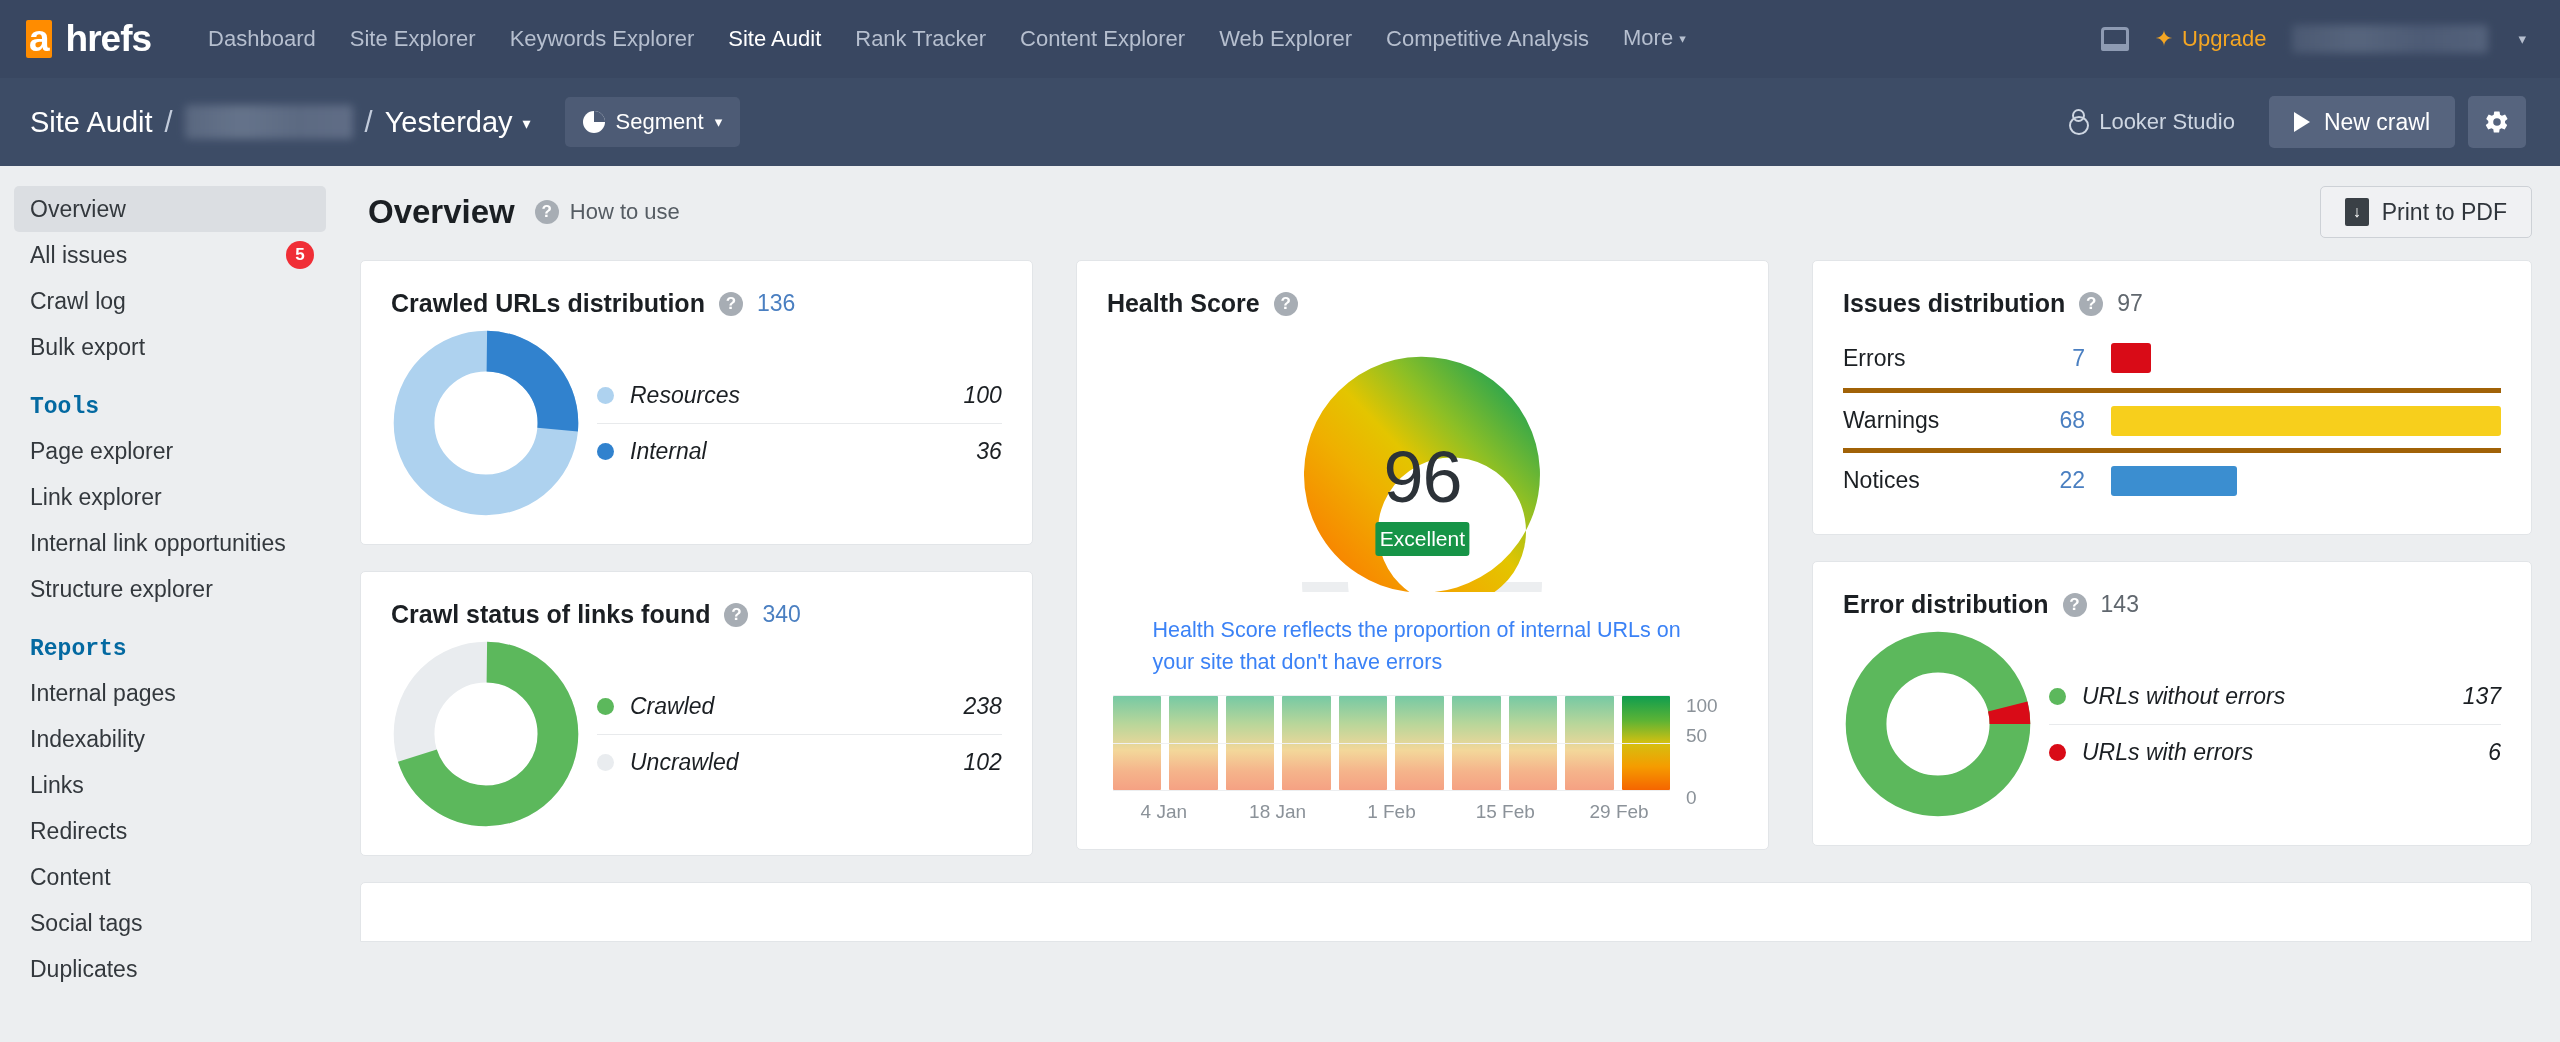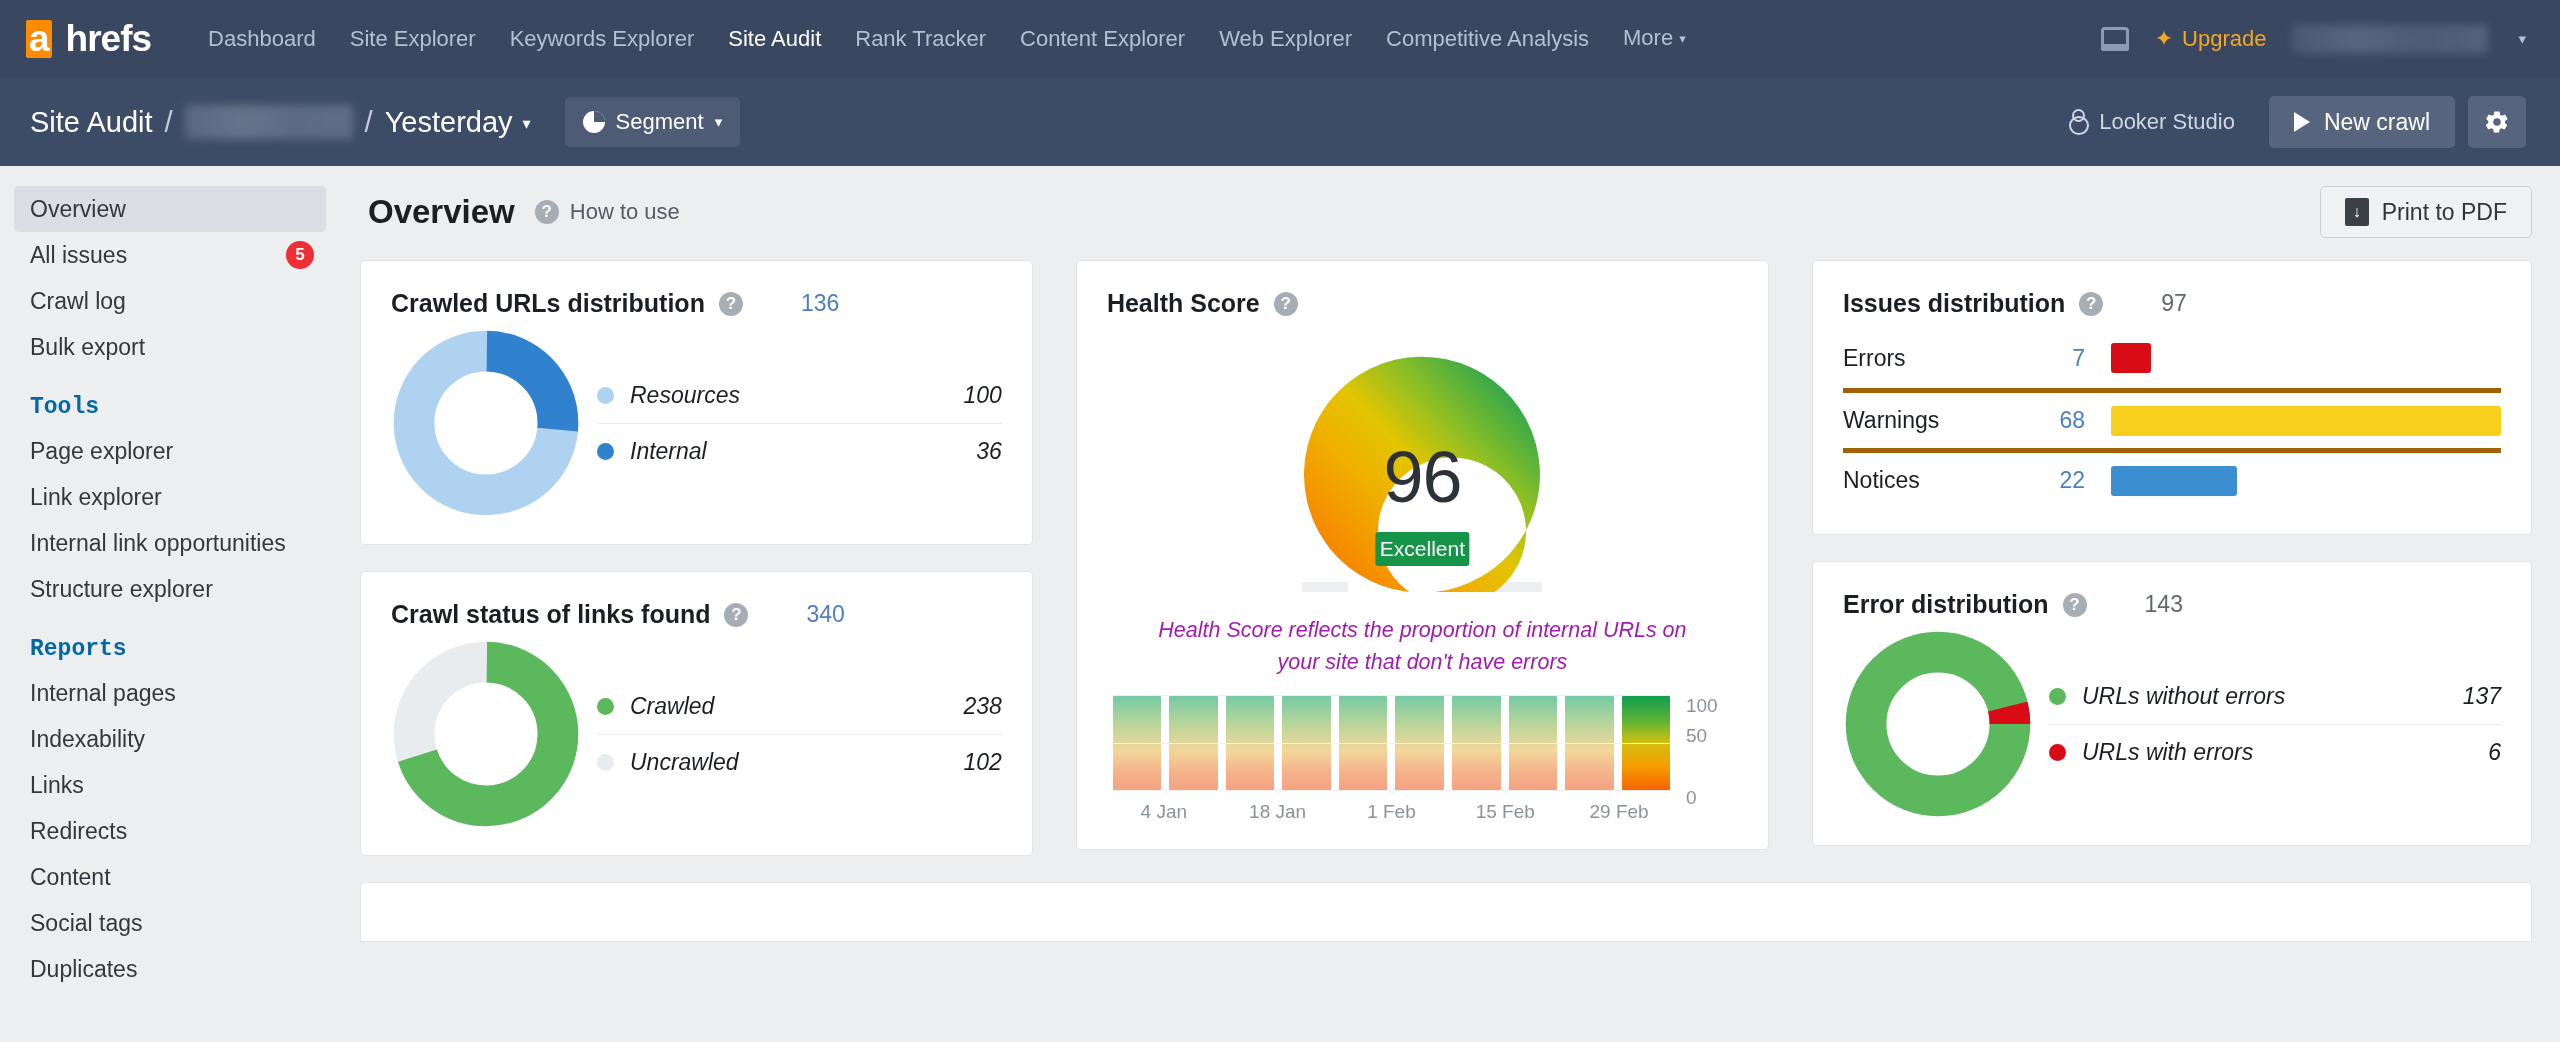--- a/index.html
+++ b/index.html
@@ -161,21 +161,21 @@
     grid-template-columns: 1fr 1.03fr 1.07fr;
     gap: 43px;
   }
   .col { display: flex; flex-direction: column; gap: 26px; }
   .card {
     background: #fff; border: 1px solid #e2e5e8; border-radius: 5px;
     padding: 28px 30px 26px 30px;
   }
   .card-title-row { display: flex; align-items: center; gap: 14px; margin-bottom: 10px; }
   .card-title { font-size: 25px; font-weight: 700; color: #1b1f23; }
-  .card-count { font-size: 23px; color: #4a7fc1; cursor: pointer; margin-left: 44px; }
+  .card-count { font-size: 23px; color: #4a7fc1; cursor: pointer; }
   .card-count.plain { color: #60676e; }
 
   
   .donut-row { display: flex; align-items: center; gap: 16px; }
   .donut { flex-shrink: 0; }
   .legend { flex: 1; font-style: italic; }
   .legend-row {
     display: flex; align-items: center; height: 56px; font-size: 23px; color: #1b1f23;
   }
   .legend-row + .legend-row { border-top: 1px solid #e8eaec; }
@@ -185,27 +185,27 @@
   
   .health-card { display: flex; flex-direction: column; align-items: center; }
   .health-head { width: 100%; display: flex; align-items: center; gap: 14px; }
   .gauge-wrap { position: relative; margin-top: 6px; }
   .gauge-score {
     position: absolute; left: 0; right: 0; top: 112px;
     text-align: center; font-size: 72px; font-weight: 400; color: #2c3238;
     letter-spacing: -1px;
   }
   .gauge-label {
-    position: absolute; left: 50%; transform: translateX(-50%); top: 208px;
+    position: absolute; left: 50%; transform: translateX(-50%); top: 198px;
     background: #169447; color: #fff; font-size: 21px; padding: 5px 4px;
     border-radius: 3px; white-space: nowrap;
   }
   .health-desc {
-    text-align: center; font-size: 21.5px; color: #a21caf; line-height: 1.5;
-    margin-top: 18px; max-width: 540px; font-style: italic;
+    text-align: left; font-size: 21.5px; color: #3b82f6; line-height: 1.5;
+    margin-top: 18px; max-width: 540px;
   }
   .spark-wrap { margin-top: 16px; display: flex; align-items: flex-start; width: 100%; padding: 0 6px; }
   .spark-bars {
     flex: 1; display: flex; align-items: flex-end; gap: 8px; height: 96px;
     border-top: 1px solid #eceef0; border-bottom: 1px solid #eceef0;
     position: relative;
   }
   .spark-bars::before {
     content: ""; position: absolute; left: 0; right: 0; top: 50%;
     border-top: 1px solid #f0f1f2;

